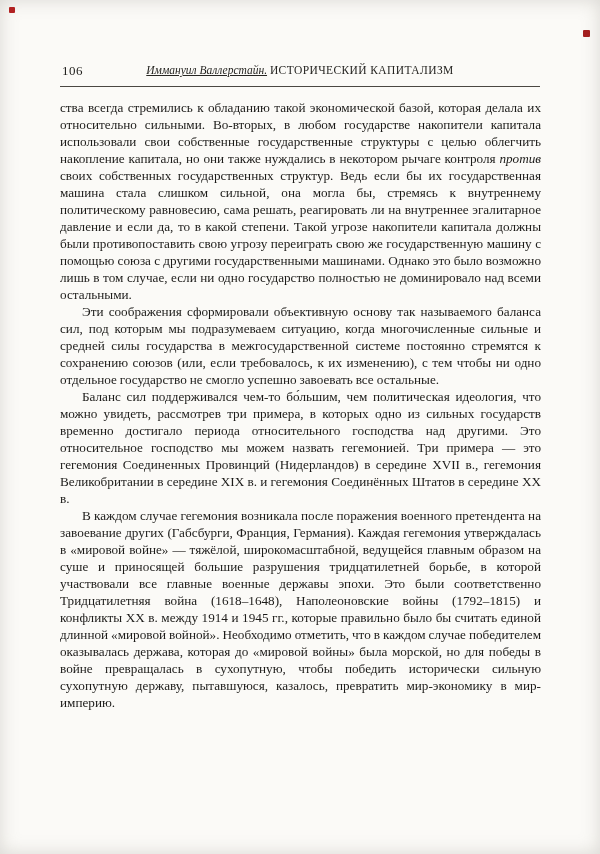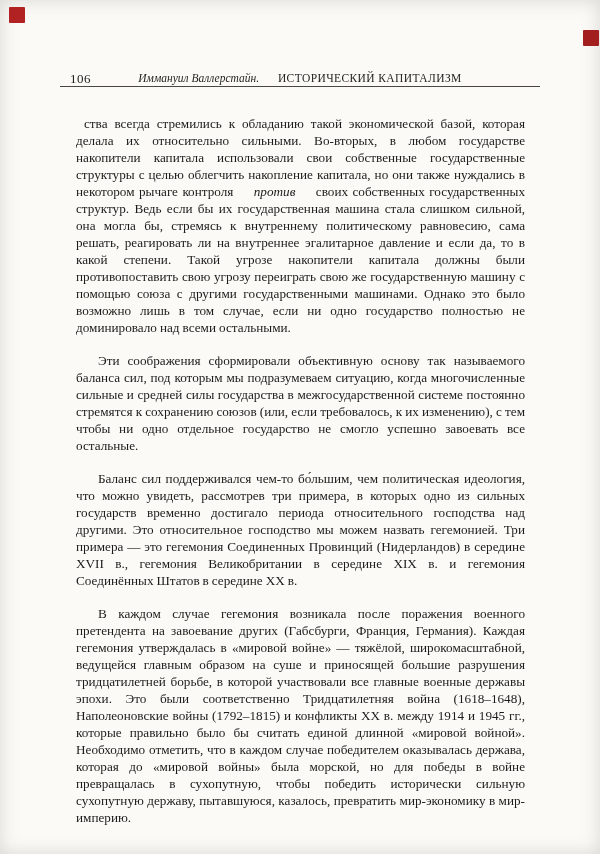--- a/index.html
+++ b/index.html
@@ -1,15 +1,15 @@
 <!DOCTYPE html>
 <html lang="ru"><head>
 <meta charset="utf-8">
 <style>
-  * { margin: 0; padding: 8px; box-sizing: border-box; }
+  * { margin: 0; padding: 0; box-sizing: border-box; }
   html, body {
     width: 600px; height: 854px;
     overflow: hidden;
   }
   body {
     background: #e9e7e3;
     font-family: "Liberation Serif", "DejaVu Serif", serif;
   }
   .scan-page {
     position: absolute;
@@ -39,21 +39,21 @@
     letter-spacing: 0.5px;
   }
   .running-title {
     position: absolute;
     left: 0; right: 0; top: 1px;
     text-align: center;
     font-size: 11.5px;
     white-space: nowrap;
     color: #262522;
   }
-  .running-title .author { font-style: italic; }
+  .running-title .author { font-style: italic; text-decoration: underline; }
   .running-title .book-title { letter-spacing: 0.4px; }
   .head-rule {
     position: absolute;
     left: 60px; top: 86px;
     width: 480px;
     border: none;
     border-top: 1px solid #4a4742;
   }
 
   .text-block {

